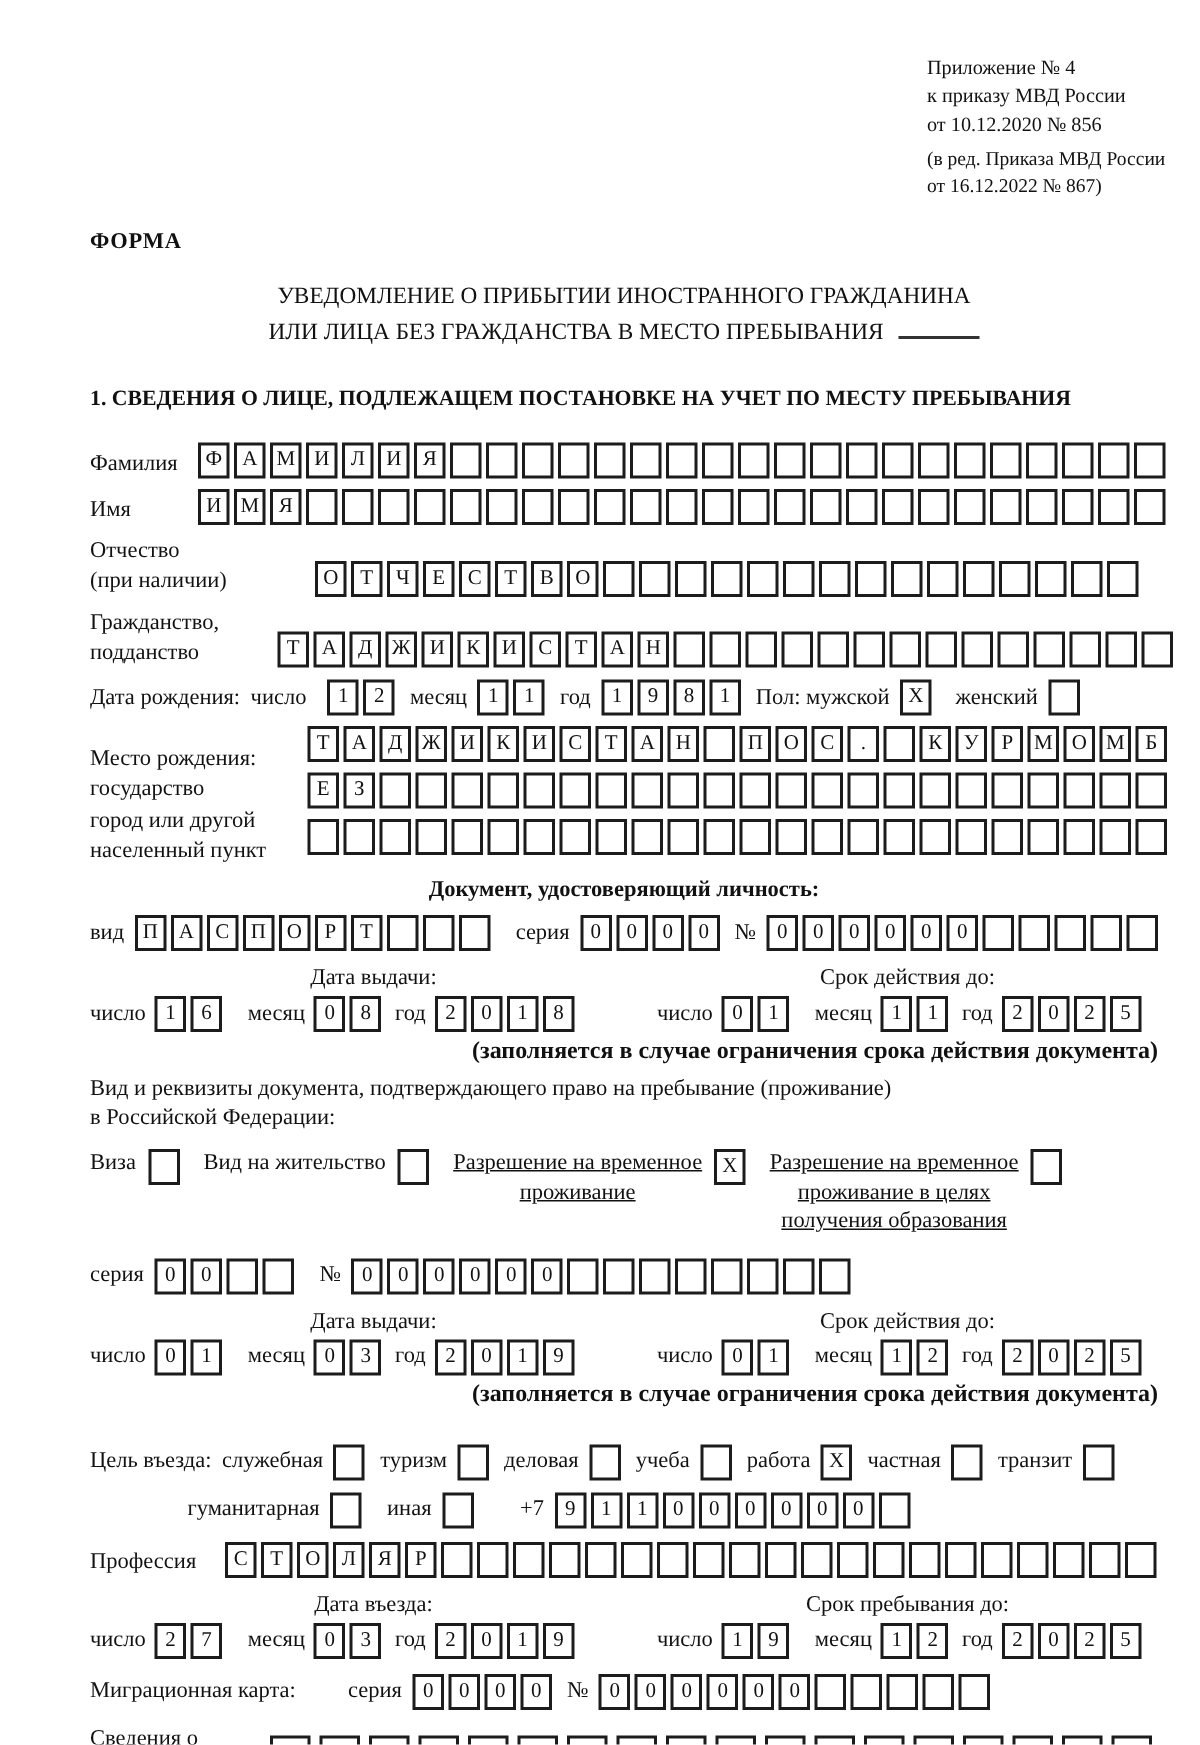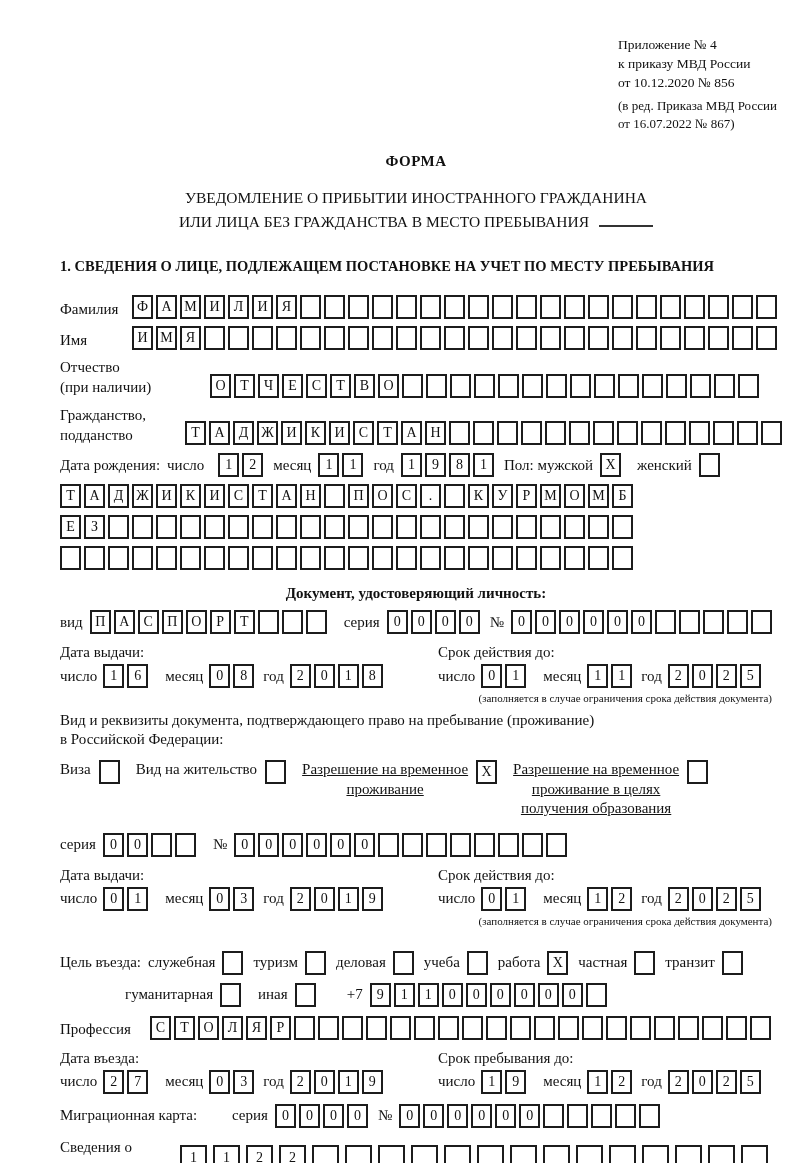--- a/index.html
+++ b/index.html
@@ -8,21 +8,21 @@
     color:#111;
     font-family:"Liberation Serif", serif;
     font-size:15px;
     overflow:hidden;
   }
   .page { box-sizing:border-box; width:800px; height:1163px; padding:36px 28px 16px 60px; position:relative; }
 
   
   .annex { margin-left:558px; font-size:13.5px; line-height:1.4; white-space:nowrap; }
   .edition { margin-left:558px; font-size:13px; line-height:1.4; margin-top:4px; white-space:nowrap; }
-  .forma { text-align:center; font-weight:bold; font-size:15px; margin-top:20px; letter-spacing:.5px; }
+  .forma { text-align:left; font-weight:bold; font-size:15px; margin-top:20px; letter-spacing:.5px; }
 
   .title { text-align:center; font-weight:normal; font-size:15.5px; line-height:1.55; margin-top:16px; }
   .blank-line { display:inline-block; width:54px; border-bottom:2px solid #333; height:14px; margin-left:10px; }
   .sect { font-weight:bold; font-size:14.5px; margin-top:24px; }
 
   
   .frow { display:flex; align-items:flex-end; margin-top:7px; }
   .flabel { flex:none; line-height:1.35; }
   .cells { display:flex; flex:none; }
   .cell {
@@ -39,44 +39,44 @@
 
   .inline-row { display:flex; align-items:center; margin-top:8px; }
   .inline-row > * { margin-right:7px; }
   .gap14 { margin-right:14px !important; }
 
   .center-head { font-weight:bold; text-align:center; margin-top:8px; }
 
   .twocol { display:flex; margin-top:10px; }
   .col-left { width:378px; flex:none; }
   .col-right { flex:1; }
-  .dg-head { text-align:left; margin-bottom:3px; }
+  .dg-head { text-align:center; margin-bottom:3px; }
   .dg-row { display:flex; align-items:center; }
   .dg-row > span { margin-right:6px; }
-  .note { text-align:right; font-size:11px; margin-top:4px; }
+  .note { text-align:right; font-size:16px; margin-top:4px;font-weight:bold; }
 
   .optgroup { display:flex; align-items:flex-start; margin-top:12px; }
   .opt { display:flex; align-items:flex-start; margin-right:13px; }
   .opt .optlabel { margin-right:8px; line-height:1.3; }
   .opt .center { text-align:center;text-decoration:underline; }
   .mt2 { margin-top:2px; }
 </style>
 </head>
 <body>
 
 <div class="page">
 
   <div class="annex">
     <div>Приложение № 4</div>
     <div>к приказу МВД России</div>
     <div>от 10.12.2020 № 856</div>
   </div>
   <div class="edition">
     <div>(в ред. Приказа МВД России</div>
-    <div>от 16.07.2022 № 867)</div>
+    <div>от 16.12.2022 № 867)</div>
   </div>
   <div class="forma">ФОРМА</div>
 
   <div class="title">
     <div>УВЕДОМЛЕНИЕ О ПРИБЫТИИ ИНОСТРАННОГО ГРАЖДАНИНА</div>
     <div><span>ИЛИ ЛИЦА БЕЗ ГРАЖДАНСТВА В МЕСТО ПРЕБЫВАНИЯ</span><span class="blank-line"></span></div>
   </div>
 
   <div class="sect">1. СВЕДЕНИЯ О ЛИЦЕ, ПОДЛЕЖАЩЕМ ПОСТАНОВКЕ НА УЧЕТ ПО МЕСТУ ПРЕБЫВАНИЯ</div>
 
@@ -235,20 +235,26 @@
     <span class="cells">
         <span class="cell">X</span>
       </span>
     <span style="margin-left:6px">женский</span>
     <span class="cells">
         <span class="cell"></span>
       </span>
   </div>
 
   <div class="frow stack">
+    <div class="flabel w145">
+      <div>Место рождения:</div>
+      <div>государство</div>
+      <div>город или другой</div>
+      <div>населенный пункт</div>
+    </div>
     <div>
       <div class="cells">
           <span class="cell">Т</span>
           <span class="cell">А</span>
           <span class="cell">Д</span>
           <span class="cell">Ж</span>
           <span class="cell">И</span>
           <span class="cell">К</span>
           <span class="cell">И</span>
           <span class="cell">С</span>

